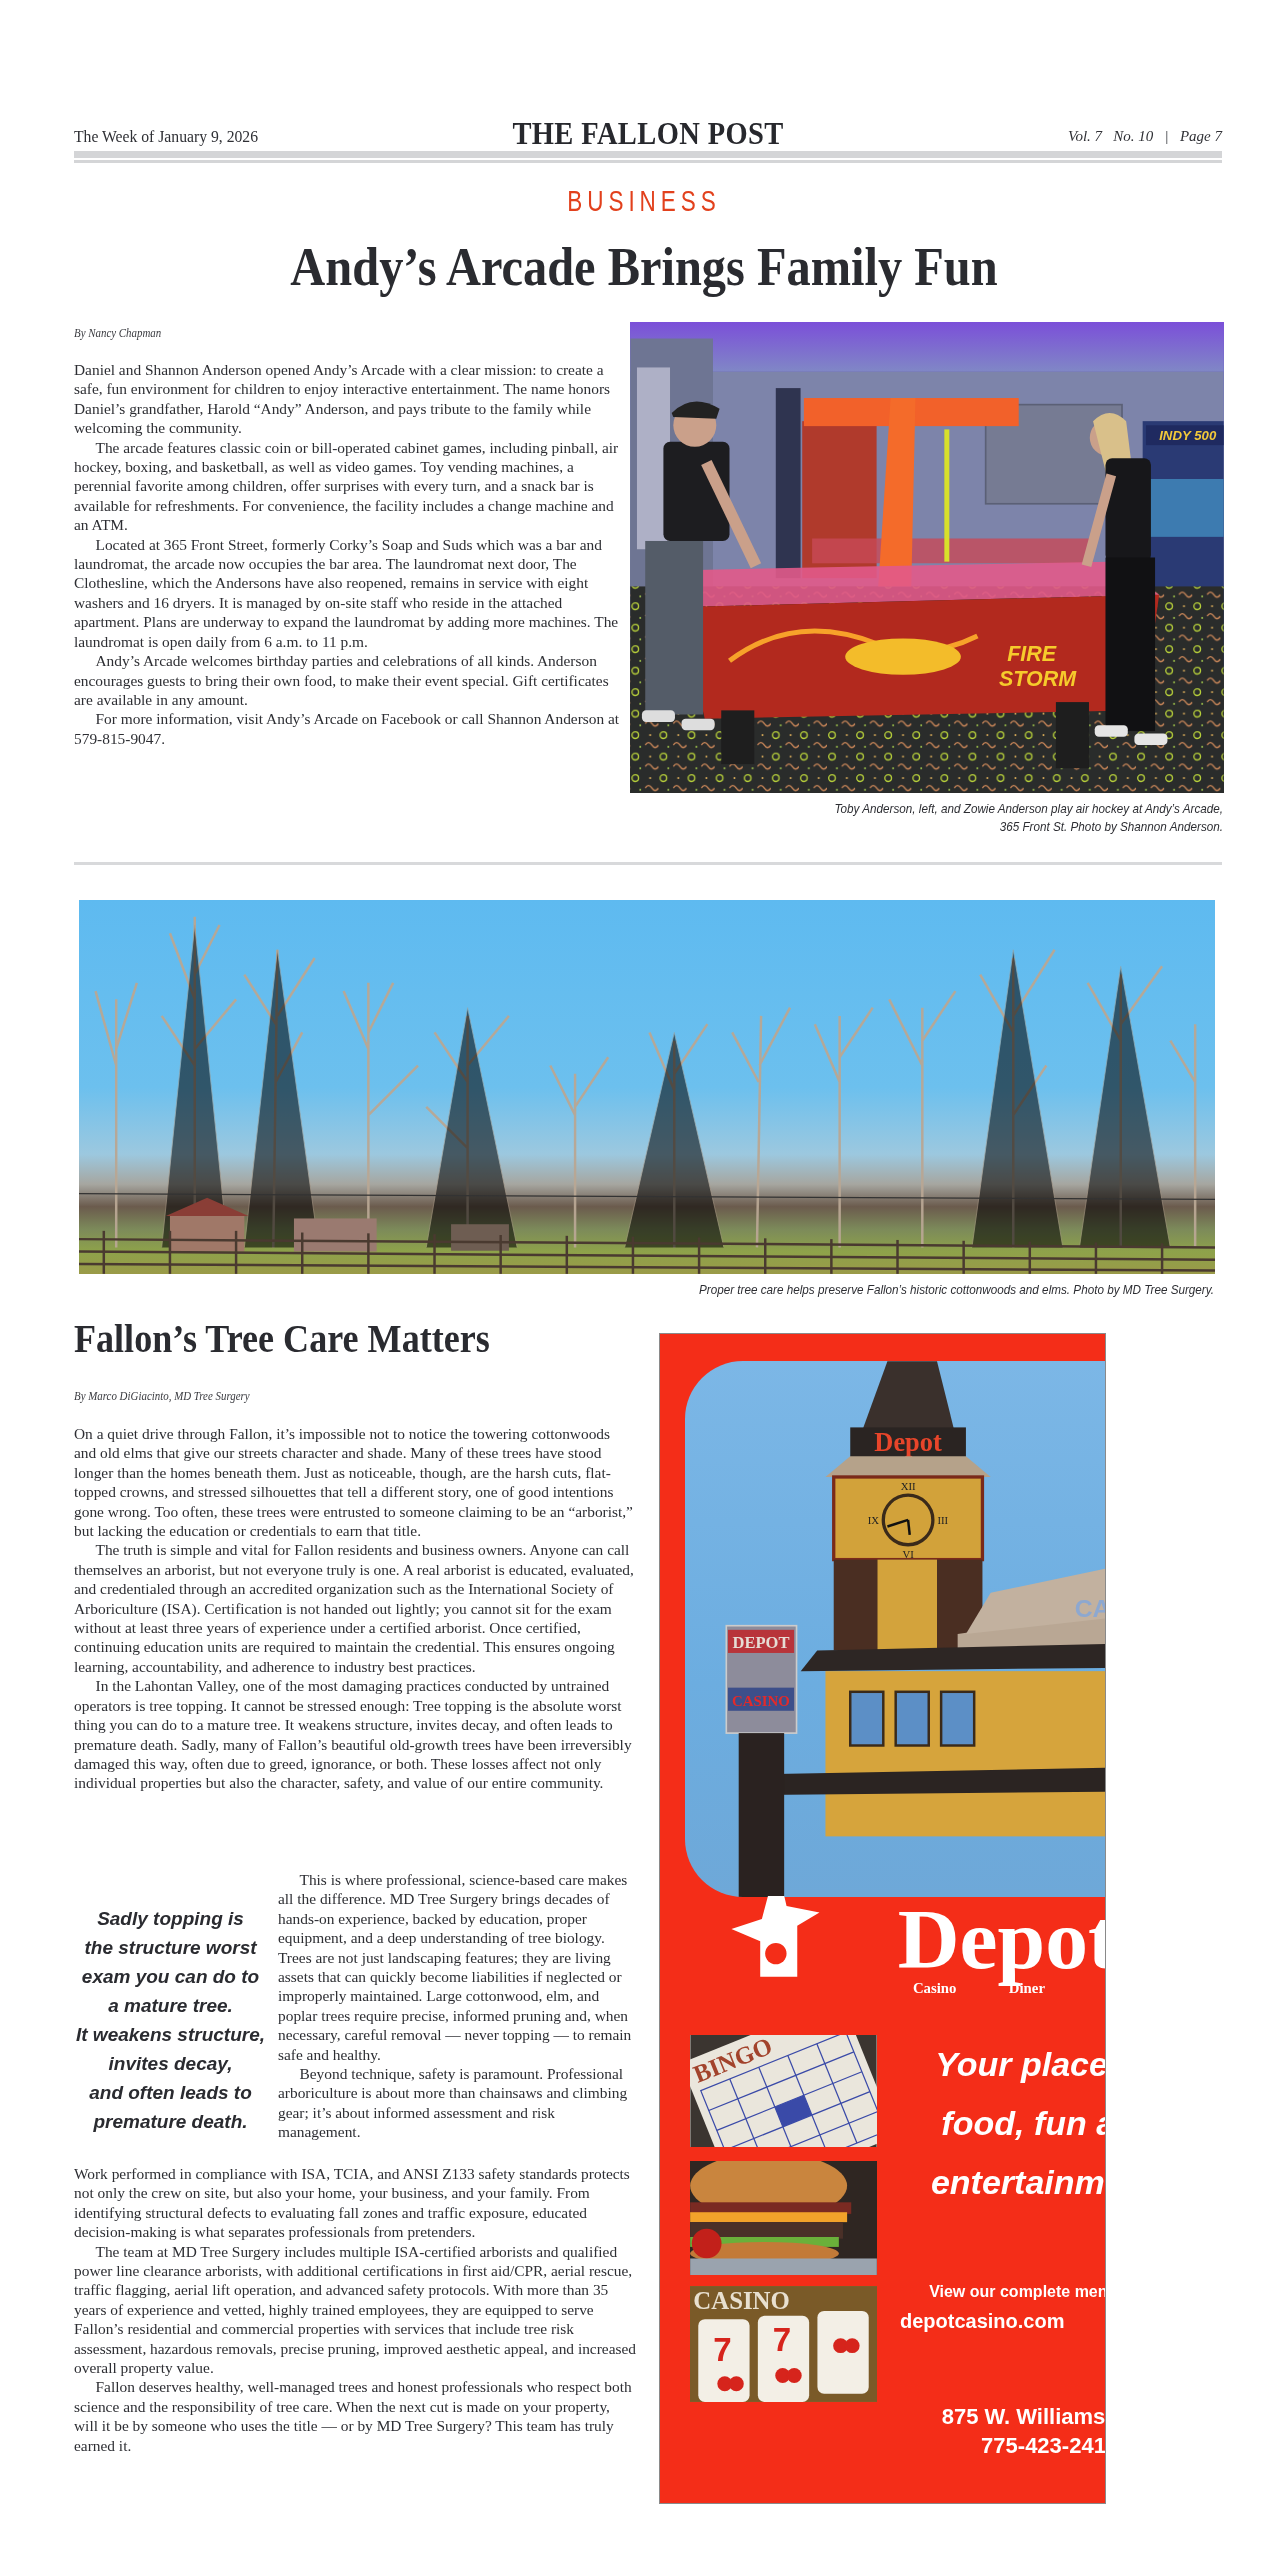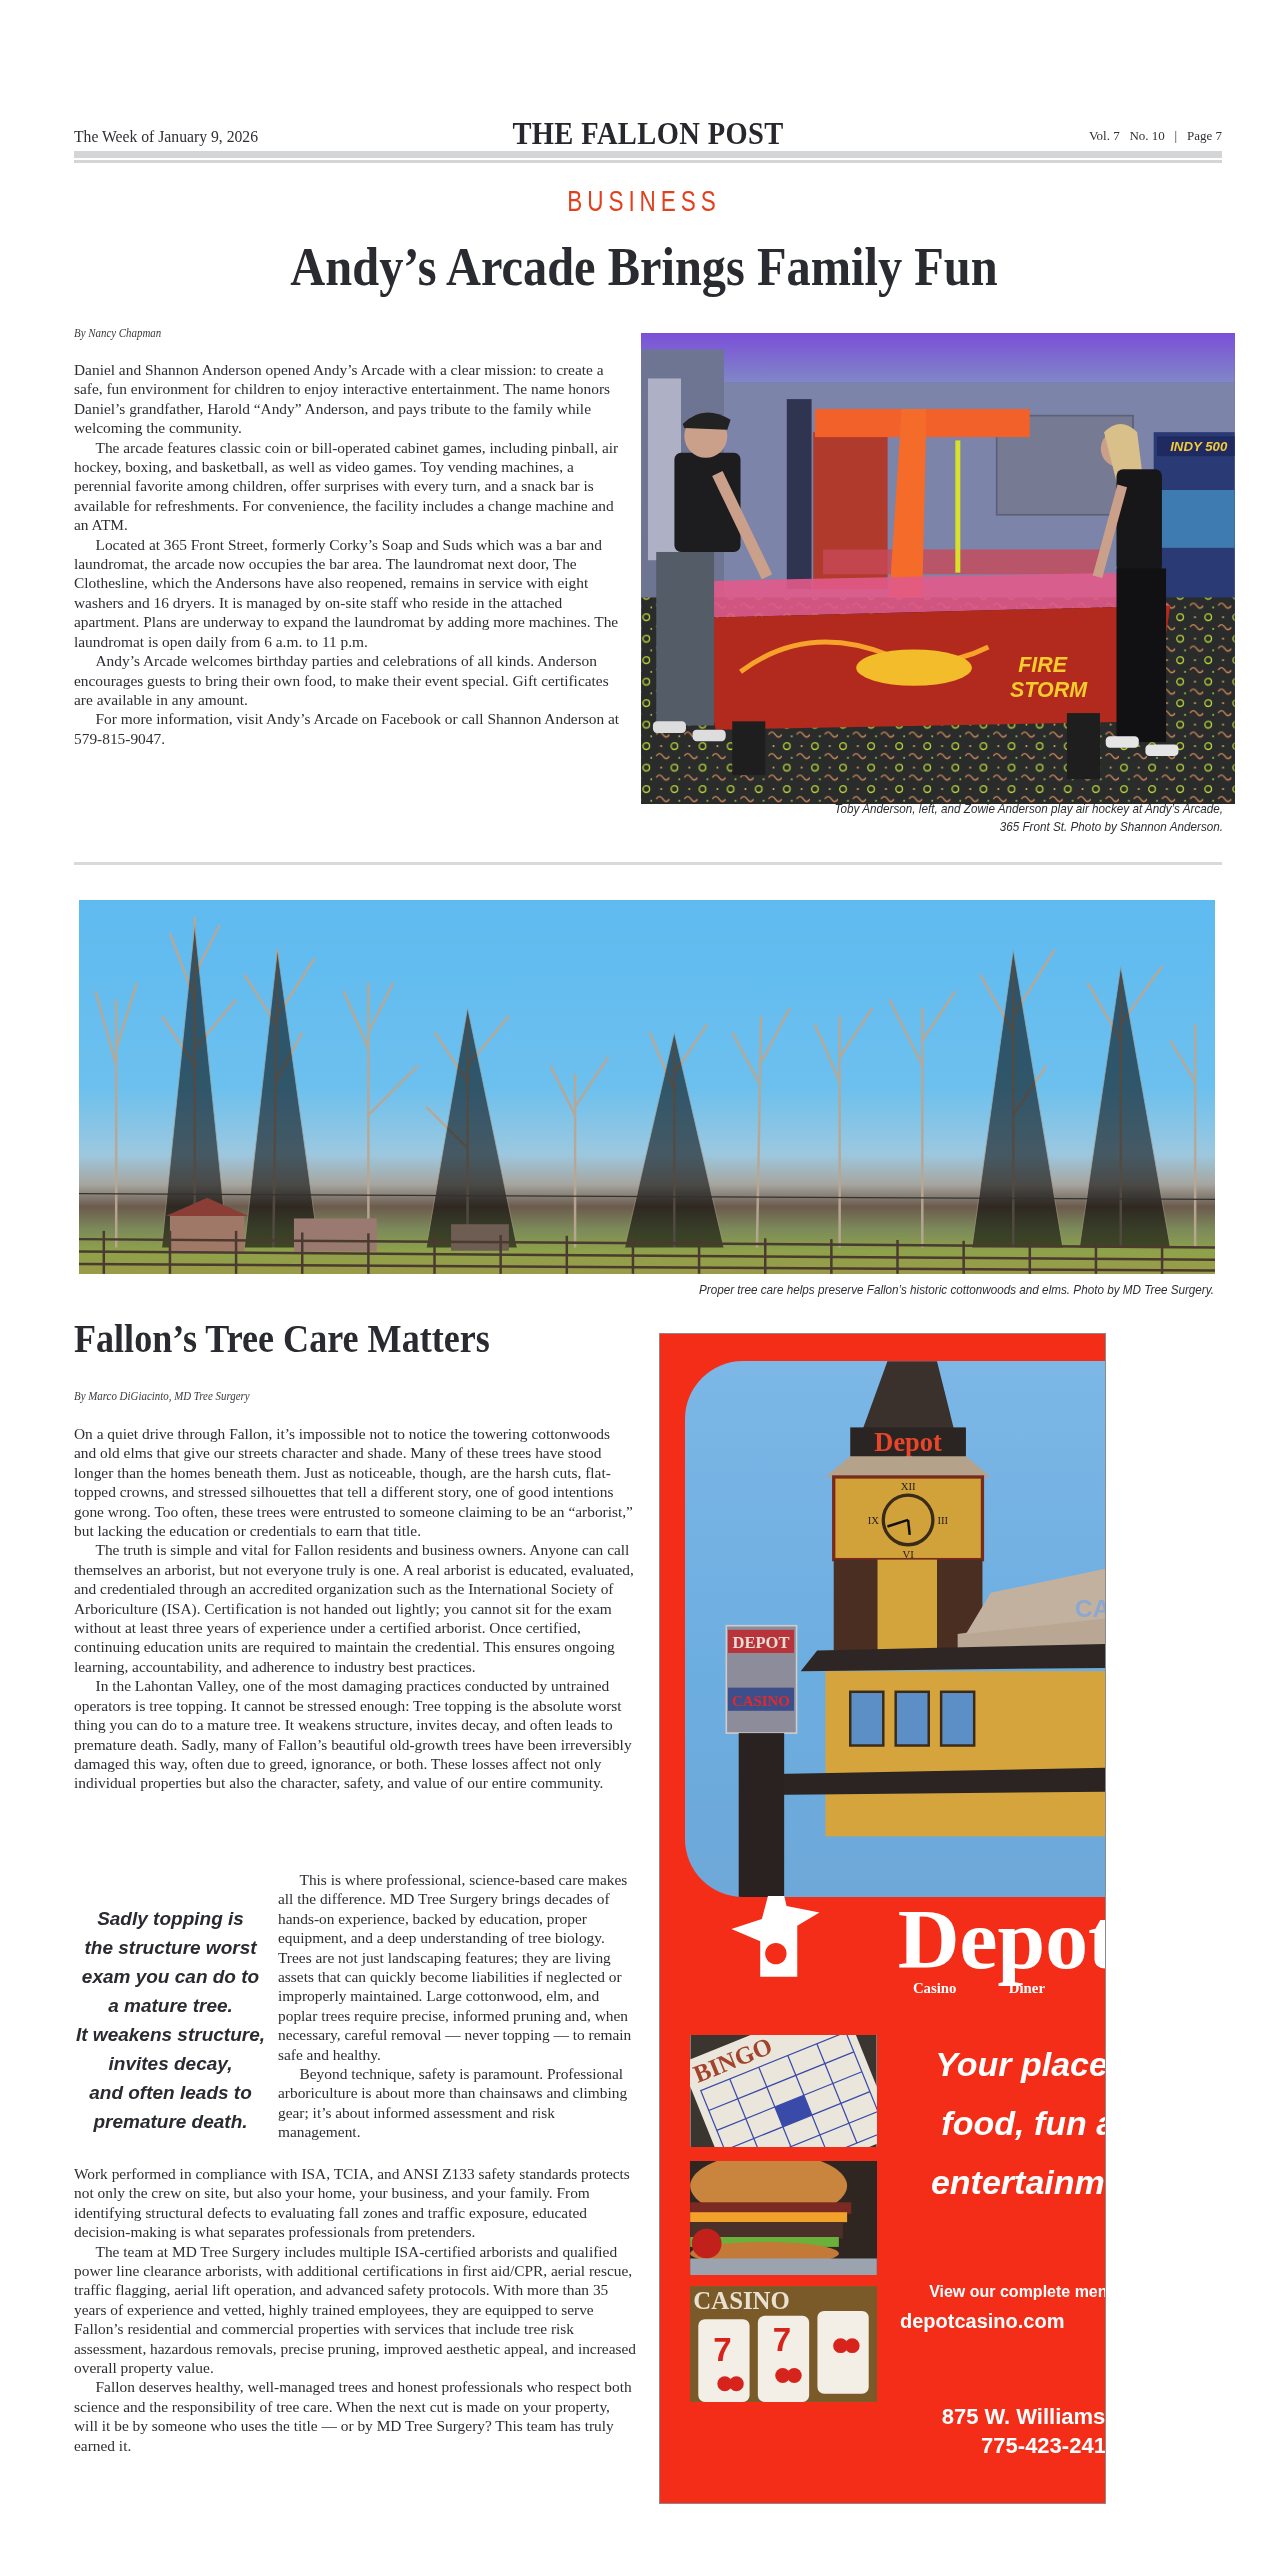--- a/index.html
+++ b/index.html
@@ -4,21 +4,21 @@
 <style>
   html, body { margin: 0; padding: 0; background: #ffffff; }
   body { width: 1288px; height: 2576px; position: relative; overflow: hidden; color: #2a2b30; }
   .lserif { font-family: "Liberation Serif", "DejaVu Serif", serif; }
   .sans { font-family: "Liberation Sans", "DejaVu Sans", sans-serif; }
 
   
   .masthead { position: absolute; left: 74px; top: 116px; width: 1148px; height: 33px; }
   .mh-date { position: absolute; left: 0; top: 11.6px; font-size: 15.7px; color: #2f3035; }
   .mh-title { position: absolute; left: 0; right: 0; top: 0; text-align: center; font-size: 31px; font-weight: bold; letter-spacing: 0.4px; color: #27282d; transform: scaleX(0.92); }
-  .mh-vol { position: absolute; right: 0; top: 11.6px; font-size: 13px; color: #2f3035; white-space: pre; }
+  .mh-vol { position: absolute; right: 0; top: 11.6px; font-size: 15px; color: #2f3035; white-space: pre; font-style: italic; }
   .rule-thick { position: absolute; left: 74px; top: 151px; width: 1148px; height: 6.6px; background: #d4d5d7; }
   .rule-thin { position: absolute; left: 74px; top: 160px; width: 1148px; height: 2.5px; background: #d4d5d7; }
 
   .section-label { position: absolute; left: 0; width: 1288px; top: 184px; text-align: center; font-size: 30px; letter-spacing: 6.6px; color: #e2401c; transform: scaleX(0.75); }
   .headline1 { position: absolute; left: 0; width: 1288px; top: 235px; text-align: center; font-size: 55px; font-weight: bold; color: #2a2b30; transform: scaleX(0.88); }
 
   .byline { position: absolute; font-size: 12.4px; font-style: italic; color: #3a3b40; transform-origin: left; transform: scaleX(0.88); white-space: nowrap; }
   .body-text { position: absolute; font-size: 15.4px; line-height: 19.4px; color: #2d2e33; text-align: left; }
   .body-text p { margin: 0; text-indent: 0; }
   .body-text p.ind { text-indent: 21.5px; }
@@ -66,21 +66,21 @@
 <div class="byline lserif" style="left:74px; top:326px;">By Nancy Chapman</div>
 
 <div class="body-text lserif" style="left:74px; top:360px; width:556px;">
   <p>Daniel and Shannon Anderson opened Andy’s Arcade with a clear mission: to create a safe, fun environment for children to enjoy interactive entertainment. The name honors Daniel’s grandfather, Harold “Andy” Anderson, and pays tribute to the family while welcoming the community.</p>
   <p class="ind">The arcade features classic coin or bill-operated cabinet games, including pinball, air hockey, boxing, and basketball, as well as video games. Toy vending machines, a perennial favorite among children, offer surprises with every turn, and a snack bar is available for refreshments. For convenience, the facility includes a change machine and an ATM.</p>
   <p class="ind">Located at 365 Front Street, formerly Corky’s Soap and Suds which was a bar and laundromat, the arcade now occupies the bar area. The laundromat next door, The Clothesline, which the Andersons have also reopened, remains in service with eight washers and 16 dryers. It is managed by on-site staff who reside in the attached apartment. Plans are underway to expand the laundromat by adding more machines. The laundromat is open daily from 6 a.m. to 11 p.m.</p>
   <p class="ind">Andy’s Arcade welcomes birthday parties and celebrations of all kinds. Anderson encourages guests to bring their own food, to make their event special. Gift certificates are available in any amount.</p>
   <p class="ind">For more information, visit Andy’s Arcade on Facebook or call Shannon Anderson at 579-815-9047.</p>
 </div>
 
-<figure class="arcade-photo" style="margin:11px">
+<figure class="arcade-photo" style="margin:0">
   <svg width="594" height="471" viewBox="0 0 718 570">
     <defs>
       <pattern id="carpet" width="34" height="26" patternUnits="userSpaceOnUse">
         <rect width="34" height="26" fill="#2a2c2b"></rect>
         <circle cx="6" cy="6" r="4" fill="none" stroke="#b9d23a" stroke-width="1.6"></circle>
         <path d="M18 18 q4 -6 8 0 t8 0" fill="none" stroke="#d08a5a" stroke-width="1.6"></path>
         <circle cx="24" cy="6" r="1.2" fill="#e0b05a"></circle>
         <circle cx="12" cy="20" r="1.2" fill="#9fc44a"></circle>
       </pattern>
       <linearGradient id="ceiling" x1="0" y1="0" x2="0" y2="1">

